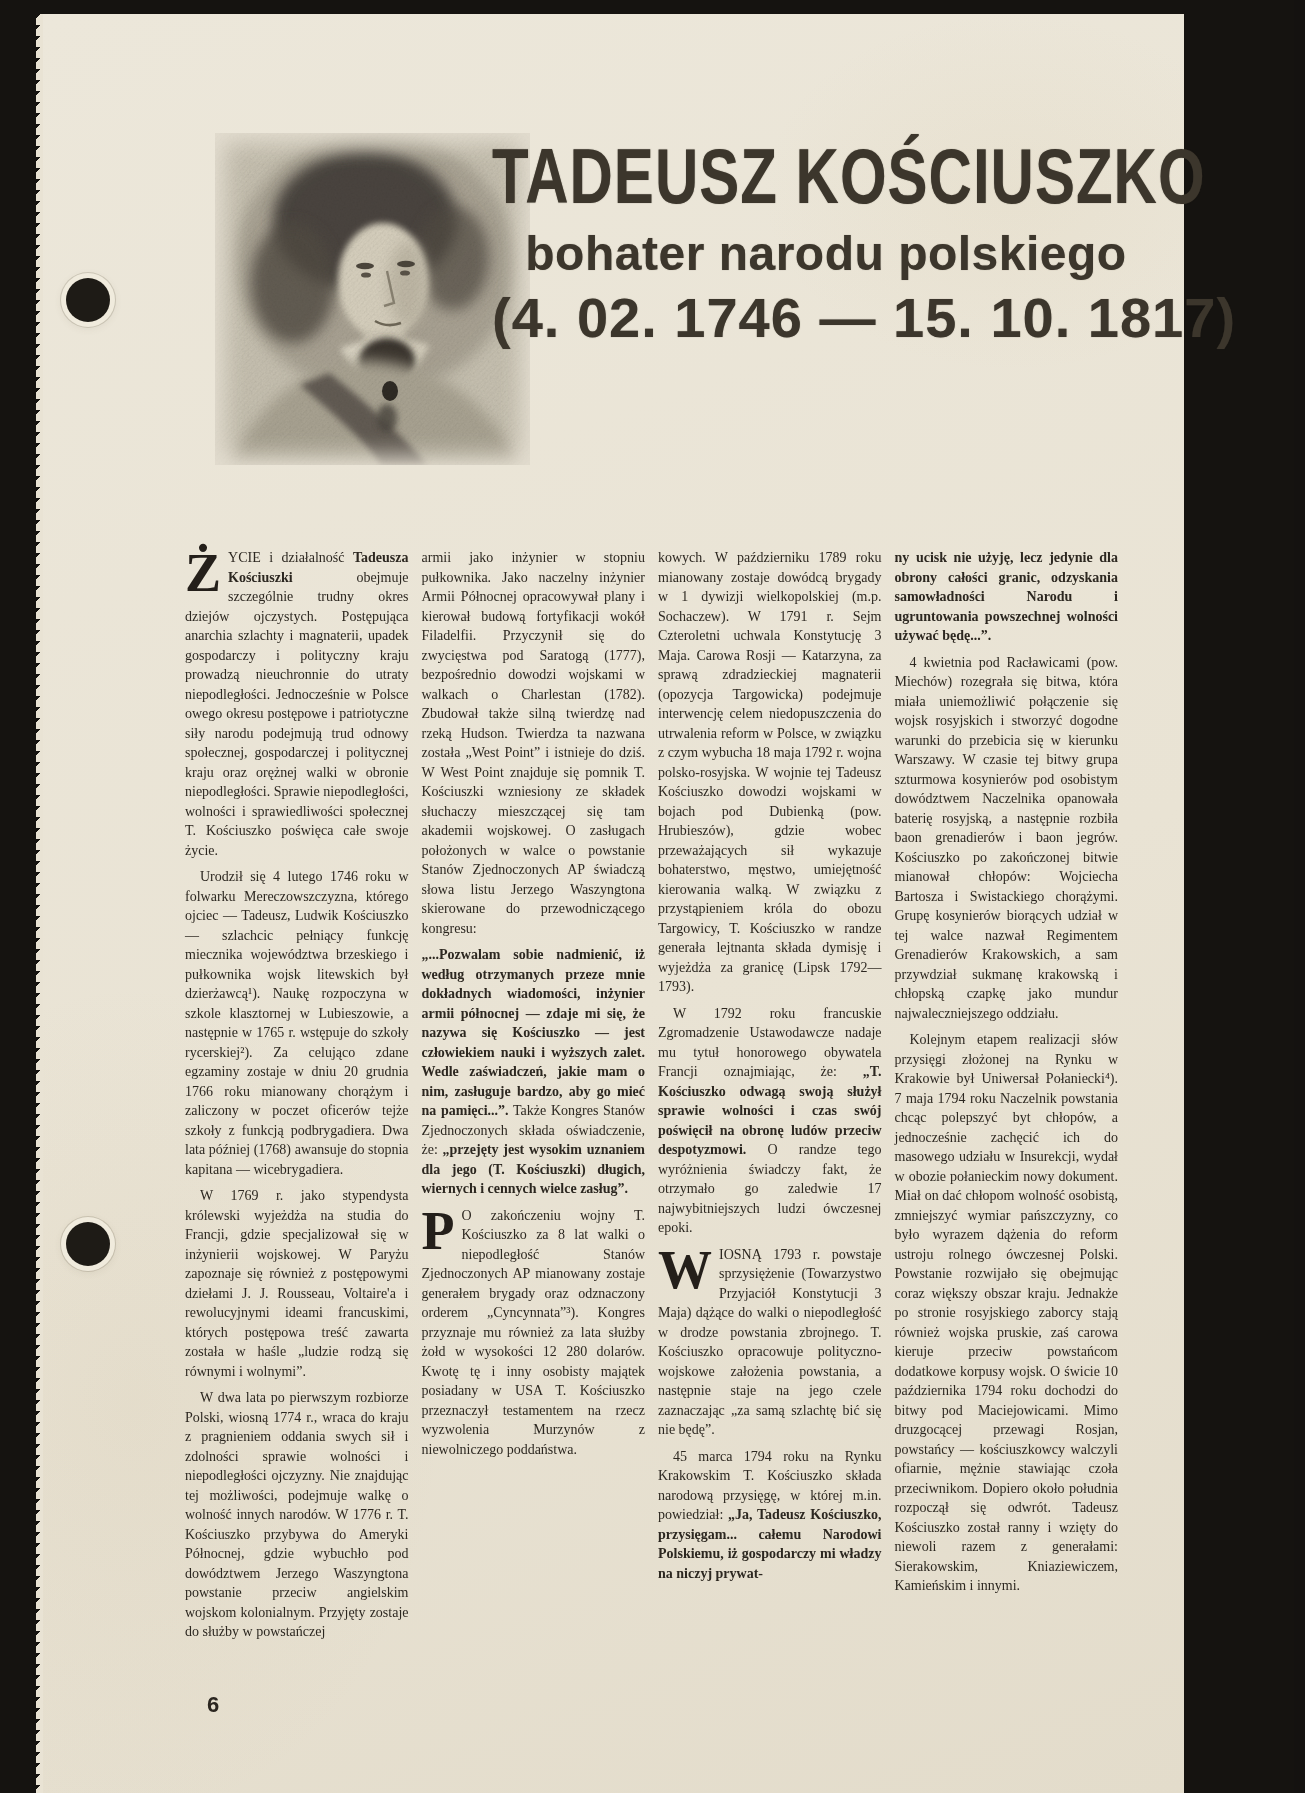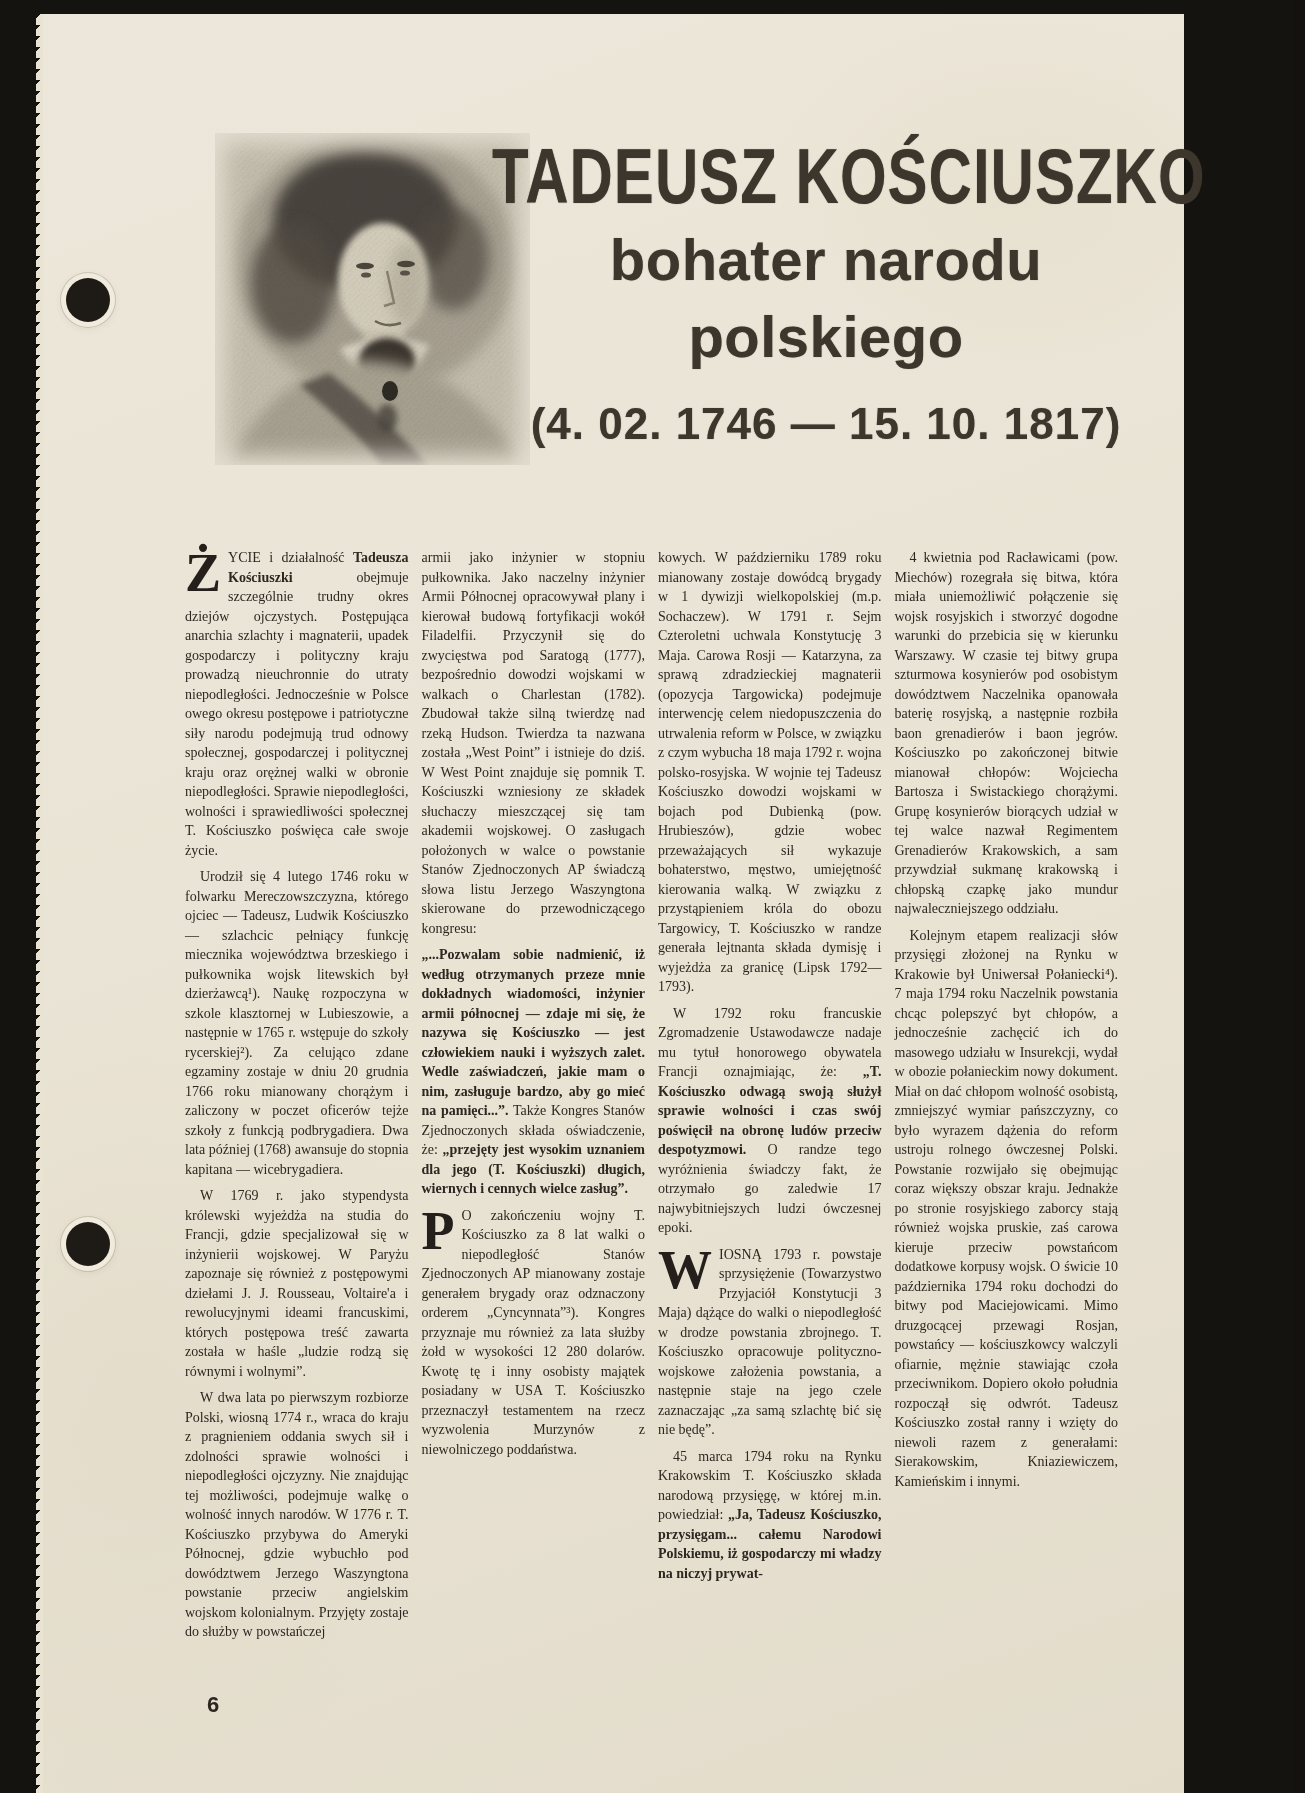--- a/index.html
+++ b/index.html
@@ -19,23 +19,23 @@
 
   .portrait{position:absolute;left:173px;top:119px;width:315px;height:332px;overflow:hidden;}
   .portrait::after{content:"";position:absolute;inset:0;
         box-shadow:inset 0 0 22px 10px rgba(233,227,214,.85);}
 
   .headline{position:absolute;left:450px;top:112px;width:668px;text-align:center;
             color:#3c362c;font-family:"Liberation Sans",sans-serif;font-weight:bold;}
   .headline-title{font-size:60px;line-height:1;letter-spacing:1px;transform:scaleY(1.3);
                   transform-origin:center top;white-space:nowrap;height:84px;margin-top:12px;
                   text-shadow:0 0 1px rgba(60,54,44,.55);}
-  .headline-sub{font-size:58px;line-height:1.32;letter-spacing:.5px;
+  .headline-sub{font-size:48px;line-height:1.32;letter-spacing:.5px;
                 text-shadow:0 0 1px rgba(60,54,44,.5);}
-  .headline-dates{font-size:44px;margin-top:24px;letter-spacing:1px;white-space:nowrap;
+  .headline-dates{font-size:56px;margin-top:0;letter-spacing:1px;white-space:nowrap;
                   text-shadow:0 0 1px rgba(60,54,44,.5);}
 
   .columns{position:absolute;left:143px;top:534px;width:933px;
            display:grid;grid-template-columns:repeat(4,1fr);gap:13px;}
   .col{color:#2c2720;font-size:14px;line-height:19.5px;text-align:justify;}
   .para{margin:0 0 7px;text-indent:15px;}
   .para.noindent{text-indent:0;}
   .bold{font-weight:bold;}
   .dropcap{float:left;font-weight:bold;font-size:54px;line-height:44px;margin:3px 7px 0 0;
            color:#241f1a;text-indent:0;}
@@ -113,20 +113,21 @@
           <p class="para noindent"><span class="bold">„...Pozwalam sobie nadmienić, iż według otrzymanych przeze mnie dokładnych wiadomości, inżynier armii północnej — zdaje mi się, że nazywa się Kościuszko — jest człowiekiem nauki i wyższych zalet. Wedle zaświadczeń, jakie mam o nim, zasługuje bardzo, aby go mieć na pamięci...”.</span><span> Także Kongres Stanów Zjednoczonych składa oświadczenie, że: </span><span class="bold">„przejęty jest wysokim uznaniem dla jego (T. Kościuszki) długich, wiernych i cennych wielce zasług”.</span></p>
           <p class="para noindent"><span class="dropcap">P</span><span>O zakończeniu wojny T. Kościuszko za 8 lat walki o niepodległość Stanów Zjednoczonych AP mianowany zostaje generałem brygady oraz odznaczony orderem „Cyncynnata”³). Kongres przyznaje mu również za lata służby żołd w wysokości 12 280 dolarów. Kwotę tę i inny osobisty majątek posiadany w USA T. Kościuszko przeznaczył testamentem na rzecz wyzwolenia Murzynów z niewolniczego poddaństwa.</span></p>
         </div>
       <div class="col">
           <p class="para noindent"><span>kowych. W październiku 1789 roku mianowany zostaje dowódcą brygady w 1 dywizji wielkopolskiej (m.p. Sochaczew). W 1791 r. Sejm Czteroletni uchwala Konstytucję 3 Maja. Carowa Rosji — Katarzyna, za sprawą zdradzieckiej magnaterii (opozycja Targowicka) podejmuje interwencję celem niedopuszczenia do utrwalenia reform w Polsce, w związku z czym wybucha 18 maja 1792 r. wojna polsko-rosyjska. W wojnie tej Tadeusz Kościuszko dowodzi wojskami w bojach pod Dubienką (pow. Hrubieszów), gdzie wobec przeważających sił wykazuje bohaterstwo, męstwo, umiejętność kierowania walką. W związku z przystąpieniem króla do obozu Targowicy, T. Kościuszko w randze generała lejtnanta składa dymisję i wyjeżdża za granicę (Lipsk 1792—1793).</span></p>
           <p class="para"><span>W 1792 roku francuskie Zgromadzenie Ustawodawcze nadaje mu tytuł honorowego obywatela Francji oznajmiając, że: </span><span class="bold">„T. Kościuszko odwagą swoją służył sprawie wolności i czas swój poświęcił na obronę ludów przeciw despotyzmowi.</span><span> O randze tego wyróżnienia świadczy fakt, że otrzymało go zaledwie 17 najwybitniejszych ludzi ówczesnej epoki.</span></p>
           <p class="para noindent"><span class="dropcap">W</span><span>IOSNĄ 1793 r. powstaje sprzysiężenie (Towarzystwo Przyjaciół Konstytucji 3 Maja) dążące do walki o niepodległość w drodze powstania zbrojnego. T. Kościuszko opracowuje polityczno-wojskowe założenia powstania, a następnie staje na jego czele zaznaczając „za samą szlachtę bić się nie będę”.</span></p>
           <p class="para"><span>45 marca 1794 roku na Rynku Krakowskim T. Kościuszko składa narodową przysięgę, w której m.in. powiedział: </span><span class="bold">„Ja, Tadeusz Kościuszko, przysięgam... całemu Narodowi Polskiemu, iż gospodarczy mi władzy na niczyj prywat-</span></p>
         </div>
       <div class="col">
+          <p class="para noindent"><span class="bold">ny ucisk nie użyję, lecz jedynie dla obrony całości granic, odzyskania samowładności Narodu i ugruntowania powszechnej wolności używać będę...”.</span></p>
           <p class="para"><span>4 kwietnia pod Racławicami (pow. Miechów) rozegrała się bitwa, która miała uniemożliwić połączenie się wojsk rosyjskich i stworzyć dogodne warunki do przebicia się w kierunku Warszawy. W czasie tej bitwy grupa szturmowa kosynierów pod osobistym dowództwem Naczelnika opanowała baterię rosyjską, a następnie rozbiła baon grenadierów i baon jegrów. Kościuszko po zakończonej bitwie mianował chłopów: Wojciecha Bartosza i Swistackiego chorążymi. Grupę kosynierów biorących udział w tej walce nazwał Regimentem Grenadierów Krakowskich, a sam przywdział sukmanę krakowską i chłopską czapkę jako mundur najwaleczniejszego oddziału.</span></p>
           <p class="para"><span>Kolejnym etapem realizacji słów przysięgi złożonej na Rynku w Krakowie był Uniwersał Połaniecki⁴). 7 maja 1794 roku Naczelnik powstania chcąc polepszyć byt chłopów, a jednocześnie zachęcić ich do masowego udziału w Insurekcji, wydał w obozie połanieckim nowy dokument. Miał on dać chłopom wolność osobistą, zmniejszyć wymiar pańszczyzny, co było wyrazem dążenia do reform ustroju rolnego ówczesnej Polski. Powstanie rozwijało się obejmując coraz większy obszar kraju. Jednakże po stronie rosyjskiego zaborcy stają również wojska pruskie, zaś carowa kieruje przeciw powstańcom dodatkowe korpusy wojsk. O świcie 10 października 1794 roku dochodzi do bitwy pod Maciejowicami. Mimo druzgocącej przewagi Rosjan, powstańcy — kościuszkowcy walczyli ofiarnie, mężnie stawiając czoła przeciwnikom. Dopiero około południa rozpoczął się odwrót. Tadeusz Kościuszko został ranny i wzięty do niewoli razem z generałami: Sierakowskim, Kniaziewiczem, Kamieńskim i innymi.</span></p>
         </div>
     </div>
 
     <div class="pagenum">6</div>
   </div>
 </div>
 
 </body></html>

